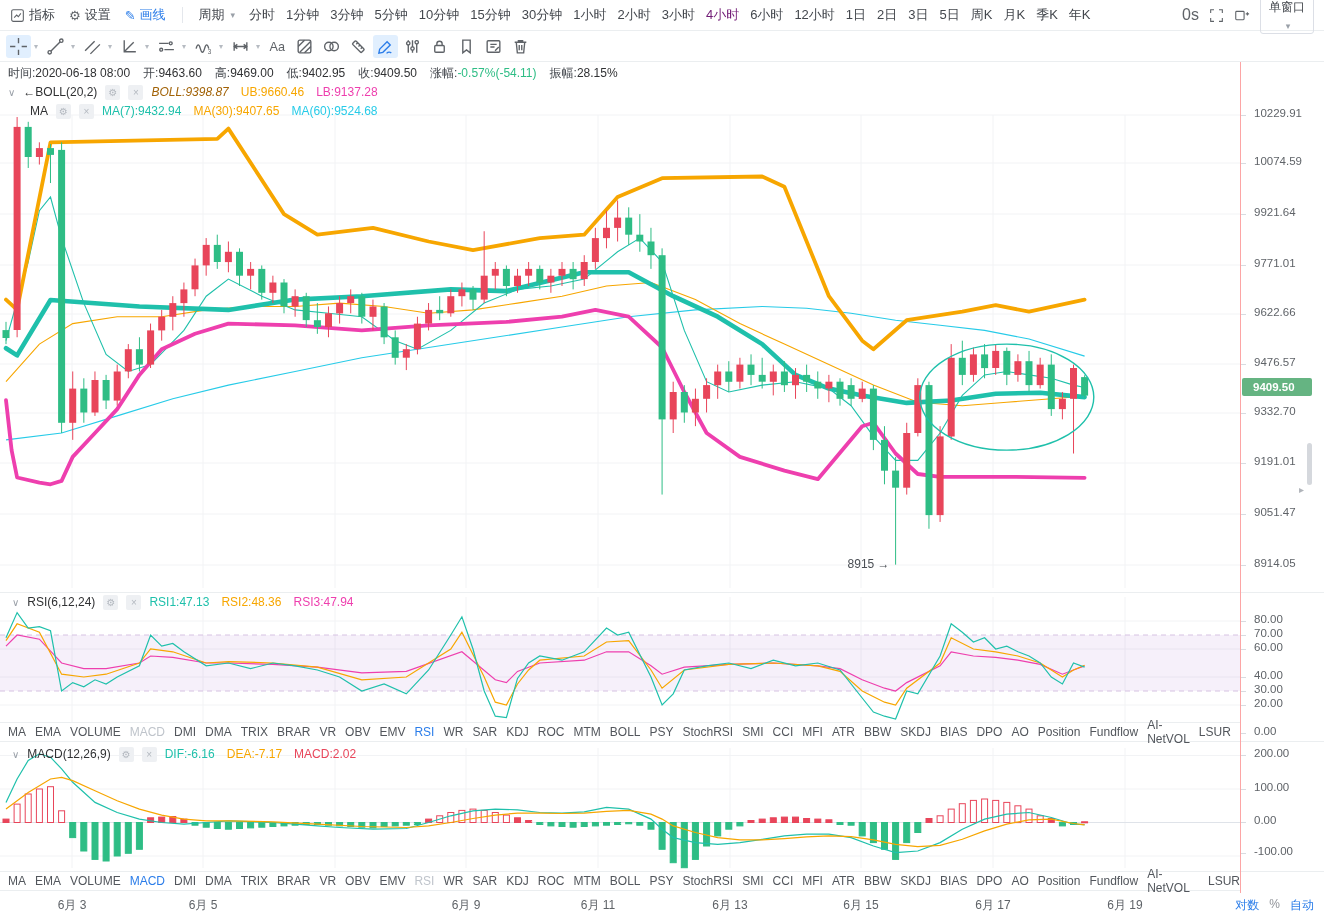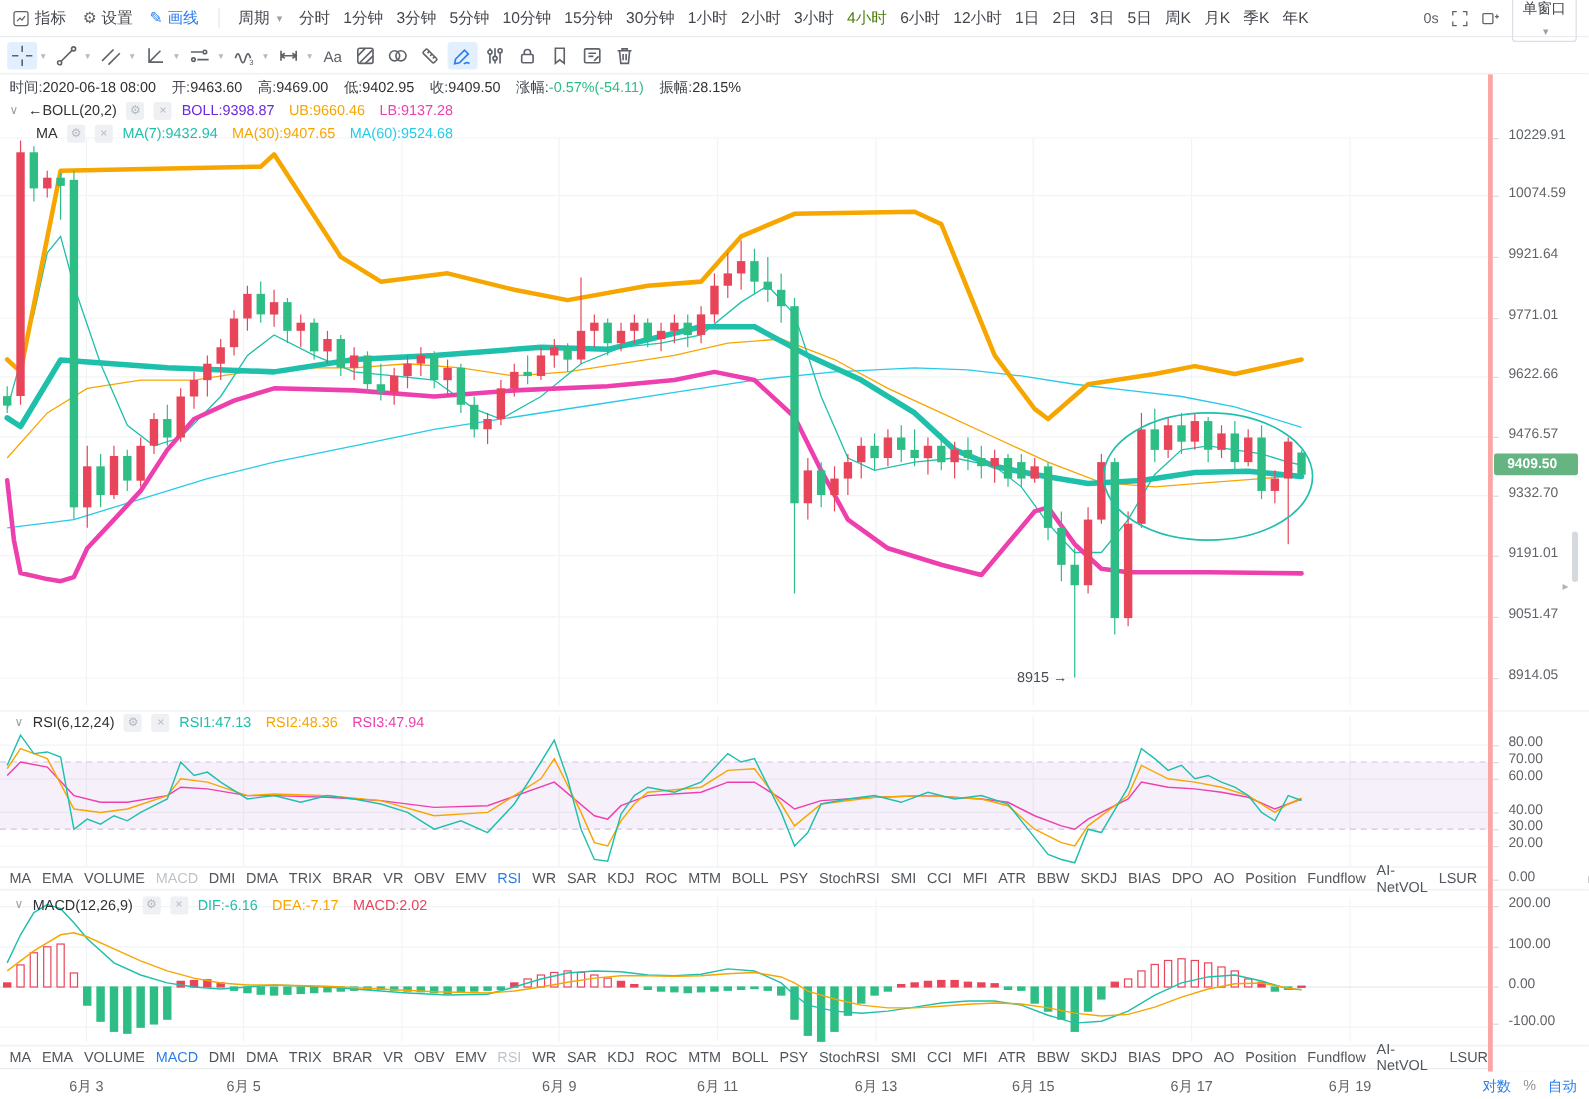--- a/index.html
+++ b/index.html
@@ -5,21 +5,21 @@
   html,body{margin:0;padding:0;background:#fff;}
   body{width:1324px;height:916px;overflow:hidden;font-family:"Liberation Sans","DejaVu Sans",sans-serif;color:#303133;-webkit-font-smoothing:antialiased;}
   .topbar{height:31px;display:flex;align-items:center;justify-content:space-between;border-bottom:1px solid #ebeef0;box-sizing:border-box;padding:0 10px;font-size:13px;}
   .tb-left{display:flex;align-items:center;gap:14px;}
   .tool{display:inline-flex;align-items:center;gap:4px;color:#43474d;cursor:pointer;text-align:center;}
   .tool .glyph{font-size:13px;color:#5f6368;}
   .tool.blue,.tool.blue .glyph{color:#2b7de9;}
   .vdiv{width:1px;height:16px;background:#e4e7ec;margin:0 2px;}
   .periods{display:flex;align-items:center;gap:11px;}
   .p-item{color:#43474d;cursor:pointer;white-space:nowrap;}
-  .p-item.active{color:#4d7c0f;}
+  .p-item.active{color:#701a75;}
   .caret{color:#9aa0a8;font-size:9px;margin-left:2px;}
   .tb-right{display:flex;align-items:center;gap:10px;color:#5f6368;}
   .winbtn{border:1px solid #dcdfe6;border-radius:3px;padding:2px 8px;font-size:12px;color:#43474d;display:inline-flex;gap:5px;align-items:center;cursor:pointer;flex-direction:column;}
   .drawbar{height:31px;display:flex;align-items:center;gap:2px;border-bottom:1px solid #ebeef0;box-sizing:border-box;padding:0 6px;}
   .dtool{display:inline-flex;align-items:center;border-radius:3px;padding:2px 3px;cursor:pointer;}
   .dtool.active{background:#e1effe;}
   .dtool svg{display:block;}
   .dcaret{color:#b6bbc2;font-size:8px;margin:0 3px 0 1px;cursor:pointer;}
   .chart-area{position:relative;width:1324px;height:854px;}
   .chart-area svg{position:absolute;left:0;top:0;}
@@ -27,21 +27,21 @@
   .infobar{left:8px;top:3px;color:#43474d;display:flex;gap:13px;}
   .infobar b{font-weight:normal;}
   .legend{display:flex;align-items:center;gap:8px;height:16px;}
   .chev{color:#9aa0a8;font-size:10px;cursor:pointer;}
   .lbtn{width:15px;height:15px;border-radius:2px;background:#eef0f3;color:#b4b9c0;font-size:10px;display:inline-flex;align-items:center;justify-content:center;cursor:pointer;}
   .sep{position:absolute;left:0;width:1324px;height:1px;background:#ebeef0;}
   .tabrow{position:absolute;left:0;width:1240px;height:20px;background:#fff;border-top:1px solid #ebeef0;border-bottom:1px solid #ebeef0;box-sizing:border-box;display:flex;align-items:center;gap:9px;padding-left:8px;font-size:12px;}
   .tab{color:#52565c;cursor:pointer;}
   .tab.active{color:#2b7de9;}
   .tab.dim{color:#bfc4cb;}
-  .gutter{position:absolute;left:1240px;top:0;width:84px;height:854px;border-left:4px solid #fca5a5;box-sizing:border-box;background:#fff;font-size:11.5px;color:#5f6368;}
+  .gutter{position:absolute;left:1240px;top:0;width:84px;height:854px;border-left:1px solid #fca5a5;box-sizing:border-box;background:#fff;font-size:11.5px;color:#5f6368;}
   .gutter .tick{position:absolute;left:0;width:5px;height:1px;background:#d8dbe0;}
   .gutter .alab{position:absolute;left:13px;}
   .badge{position:absolute;left:1px;width:70px;height:18px;background:#65b482;border-radius:2px;color:#fff;font-weight:bold;display:flex;align-items:center;padding-left:11px;box-sizing:border-box;}
   .gutline{position:absolute;left:0;width:84px;height:1px;background:#ebeef0;}
   .pill{position:absolute;left:66px;width:5px;border-radius:3px;background:#d5d8dd;cursor:pointer;}
   .handle{position:absolute;left:58px;color:#b0b4ba;font-size:10px;cursor:pointer;}
   .daterow{position:absolute;left:0;top:831px;width:1324px;height:23px;background:#fff;}
   .dlab{position:absolute;top:4px;transform:translateX(-50%);font-size:12px;color:#5f6368;}
   .scalectl{position:absolute;right:10px;top:4px;display:flex;gap:10px;font-size:12px;}
   .anno8915{position:absolute;color:#4a4e54;font-size:12px;text-align:right;}
@@ -91,21 +91,21 @@
           <span class="p-item">2日</span>
           <span class="p-item">3日</span>
           <span class="p-item">5日</span>
           <span class="p-item">周K</span>
           <span class="p-item">月K</span>
           <span class="p-item">季K</span>
           <span class="p-item">年K</span>
         </span>
     </div>
     <div class="tb-right">
-      <span style="font-size:12px;">0s</span>
+      <span style="font-size:16px;">0s</span>
       <svg width="15" height="15" viewBox="0 0 18 18">
           <path d="M2 6V2h4 M12 2h4v4 M16 12v4h-4 M6 16H2v-4" fill="none" stroke="#5f6368" stroke-width="1.3"></path>
         </svg>
       <svg width="16" height="15" viewBox="0 0 19 18">
           <rect x="2" y="4" width="10" height="10" rx="1" fill="none" stroke="#5f6368" stroke-width="1.3"></rect>
           <path d="M14 7h4 M16 5v4" stroke="#5f6368" stroke-width="1.3"></path>
         </svg>
       <span class="winbtn">
         <span>单窗口</span>
         <span class="caret">▾</span>
@@ -592,21 +592,21 @@
         <span><b>涨幅:</b><b style="color:#2ebd85">-0.57%(-54.11)</b></span>
         <span><b>振幅:</b><b style="color:#303133">28.15%</b></span>
       </div>
 
     <div class="overlay legend" style="left:8px;top:22px;">
       <span class="chev">∨</span>
       <span><span>←</span><span>BOLL(20,2)</span></span>
       <span class="lbtn">⚙</span>
       <span class="lbtn">×</span>
       <span id="boll-items" style="display:inline-flex;gap:12px;">
-          <span style="color: #6d28d9;">BOLL:9398.87</span>
+          <span style="color: #a16207; font-style: italic;">BOLL:9398.87</span>
           <span style="color: rgb(247, 166, 0);">UB:9660.46</span>
           <span style="color: rgb(238, 63, 174);">LB:9137.28</span>
         </span>
     </div>
     <div class="overlay legend" style="left:30px;top:41px;">
       <span>MA</span>
       <span class="lbtn">⚙</span>
       <span class="lbtn">×</span>
       <span id="ma-items" style="display:inline-flex;gap:12px;">
           <span style="color: rgb(31, 192, 171);">MA(7):9432.94</span>

